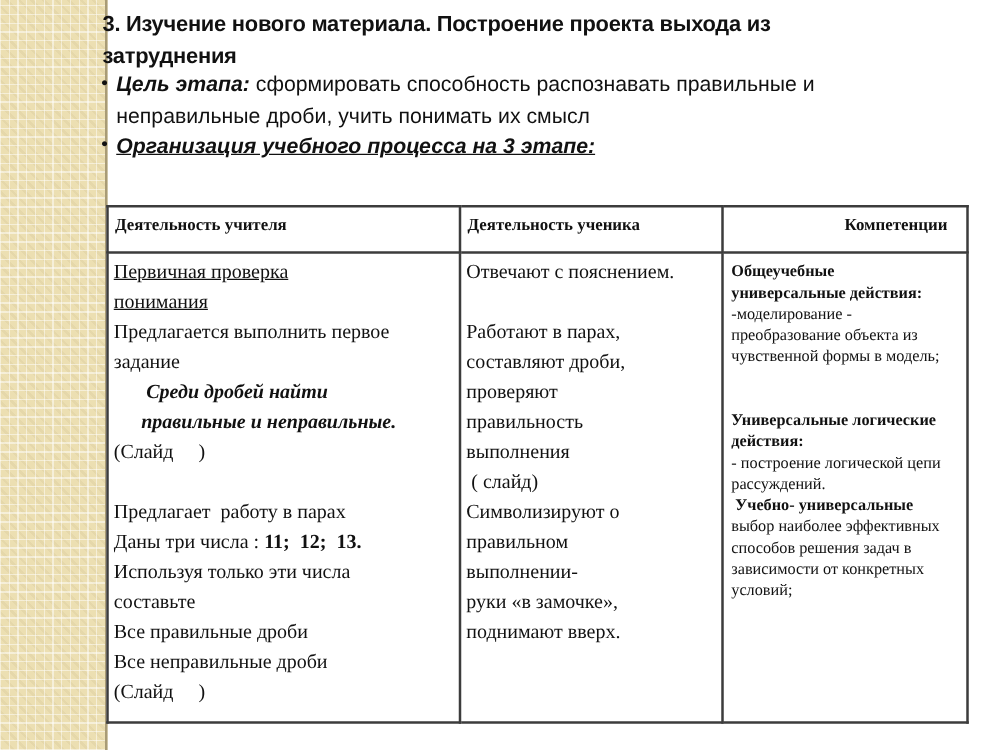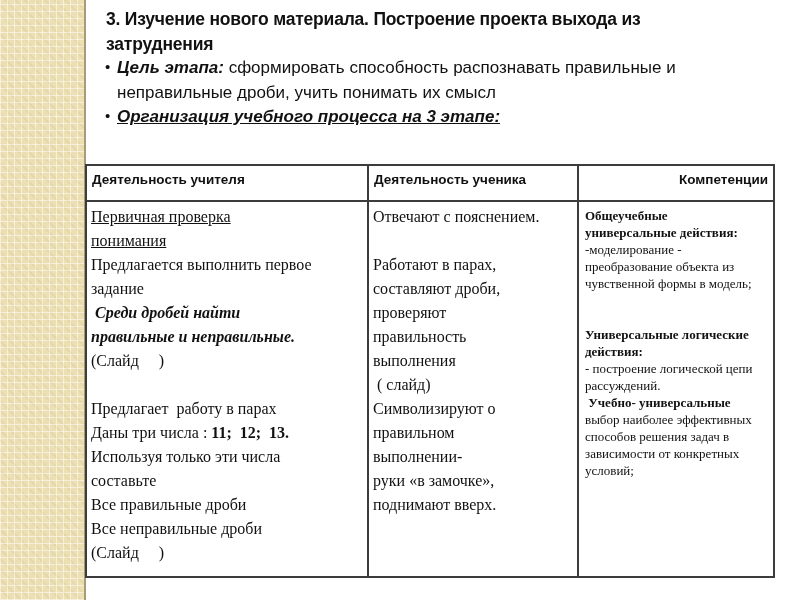--- a/index.html
+++ b/index.html
@@ -18,48 +18,48 @@
   .left-band{
     position:absolute;left:0;top:0;width:84px;height:600px;
     background-color:var(--band-beige);
     background-image:
       repeating-linear-gradient(90deg, rgba(255,255,255,0.5) 0 1px, rgba(255,255,255,0) 1px 7px),
       repeating-linear-gradient(0deg, rgba(255,255,255,0.5) 0 1px, rgba(255,255,255,0) 1px 7px),
       repeating-linear-gradient(45deg, rgba(170,150,100,0.10) 0 2px, rgba(0,0,0,0) 2px 7px);
     border-right:2px solid var(--band-edge);
   }
   .header-block{
-    position:absolute;left:106px;top:7px;width:612px;
+    position:absolute;left:82px;top:7px;width:612px;
     font-size:17px;line-height:24.5px;color:var(--text);
   }
   .slide-title{
     font-weight:bold;font-size:17.5px;letter-spacing:-0.2px;width:600px;
   }
   .bullet-item{position:relative;padding-left:11px;}
   .bullet-dot{position:absolute;left:-1px;top:-1px;font-size:15px;}
   .lead-bi{font-weight:bold;font-style:italic;}
   .lead-biu{font-weight:bold;font-style:italic;text-decoration:underline;text-align:right;}
   .doc-table{
     position:absolute;left:85px;top:164px;width:688px;
     border-collapse:collapse;table-layout:fixed;background:#fff;
   }
   .doc-table th,.doc-table td{border:2px solid var(--table-border);}
   .doc-table th{
-    font-family:Liberation Sans, sans-serif;font-weight:bold;font-size:13.5px;
-    text-align:left;vertical-align:top;padding:6px 5px 13px 5px;
+    font-family:Liberation Serif, serif;font-weight:bold;font-size:13.5px;
+    text-align:left;vertical-align:top;padding:6px 15px 13px 5px;
   }
   .doc-table th.center{text-align:right;}
   .doc-table td{vertical-align:top;font-family:"Liberation Serif","DejaVu Serif",serif;height:365px;}
   .cell-teacher,.cell-student{font-size:16px;line-height:24px;padding:3px 3px 2px 4px;}
   .cell-comp{font-size:13px;line-height:17px;padding:5px 2px 4px 6px;}
   .cell-line{white-space:pre-wrap;min-height:1em;}
   .seg-n{font-weight:normal;}
   .seg-b{font-weight:bold;}
   .seg-bu{font-weight:normal;text-decoration:underline;}
-  .seg-bi{font-weight:bold;font-style:italic;}
+  .seg-bi{font-weight:bold;font-style:italic;margin-left:22px;}
 </style>
 </head>
 <body>
 
 <div class="left-band"></div>
 
 <div class="header-block">
   <div class="slide-title">3. Изучение нового материала. Построение проекта выхода из затруднения</div>
   <div class="bullet-item">
     <span class="bullet-dot">•</span><span class="lead-bi">Цель этапа:</span><span> сформировать способность распознавать правильные и неправильные дроби, учить понимать их смысл</span>

